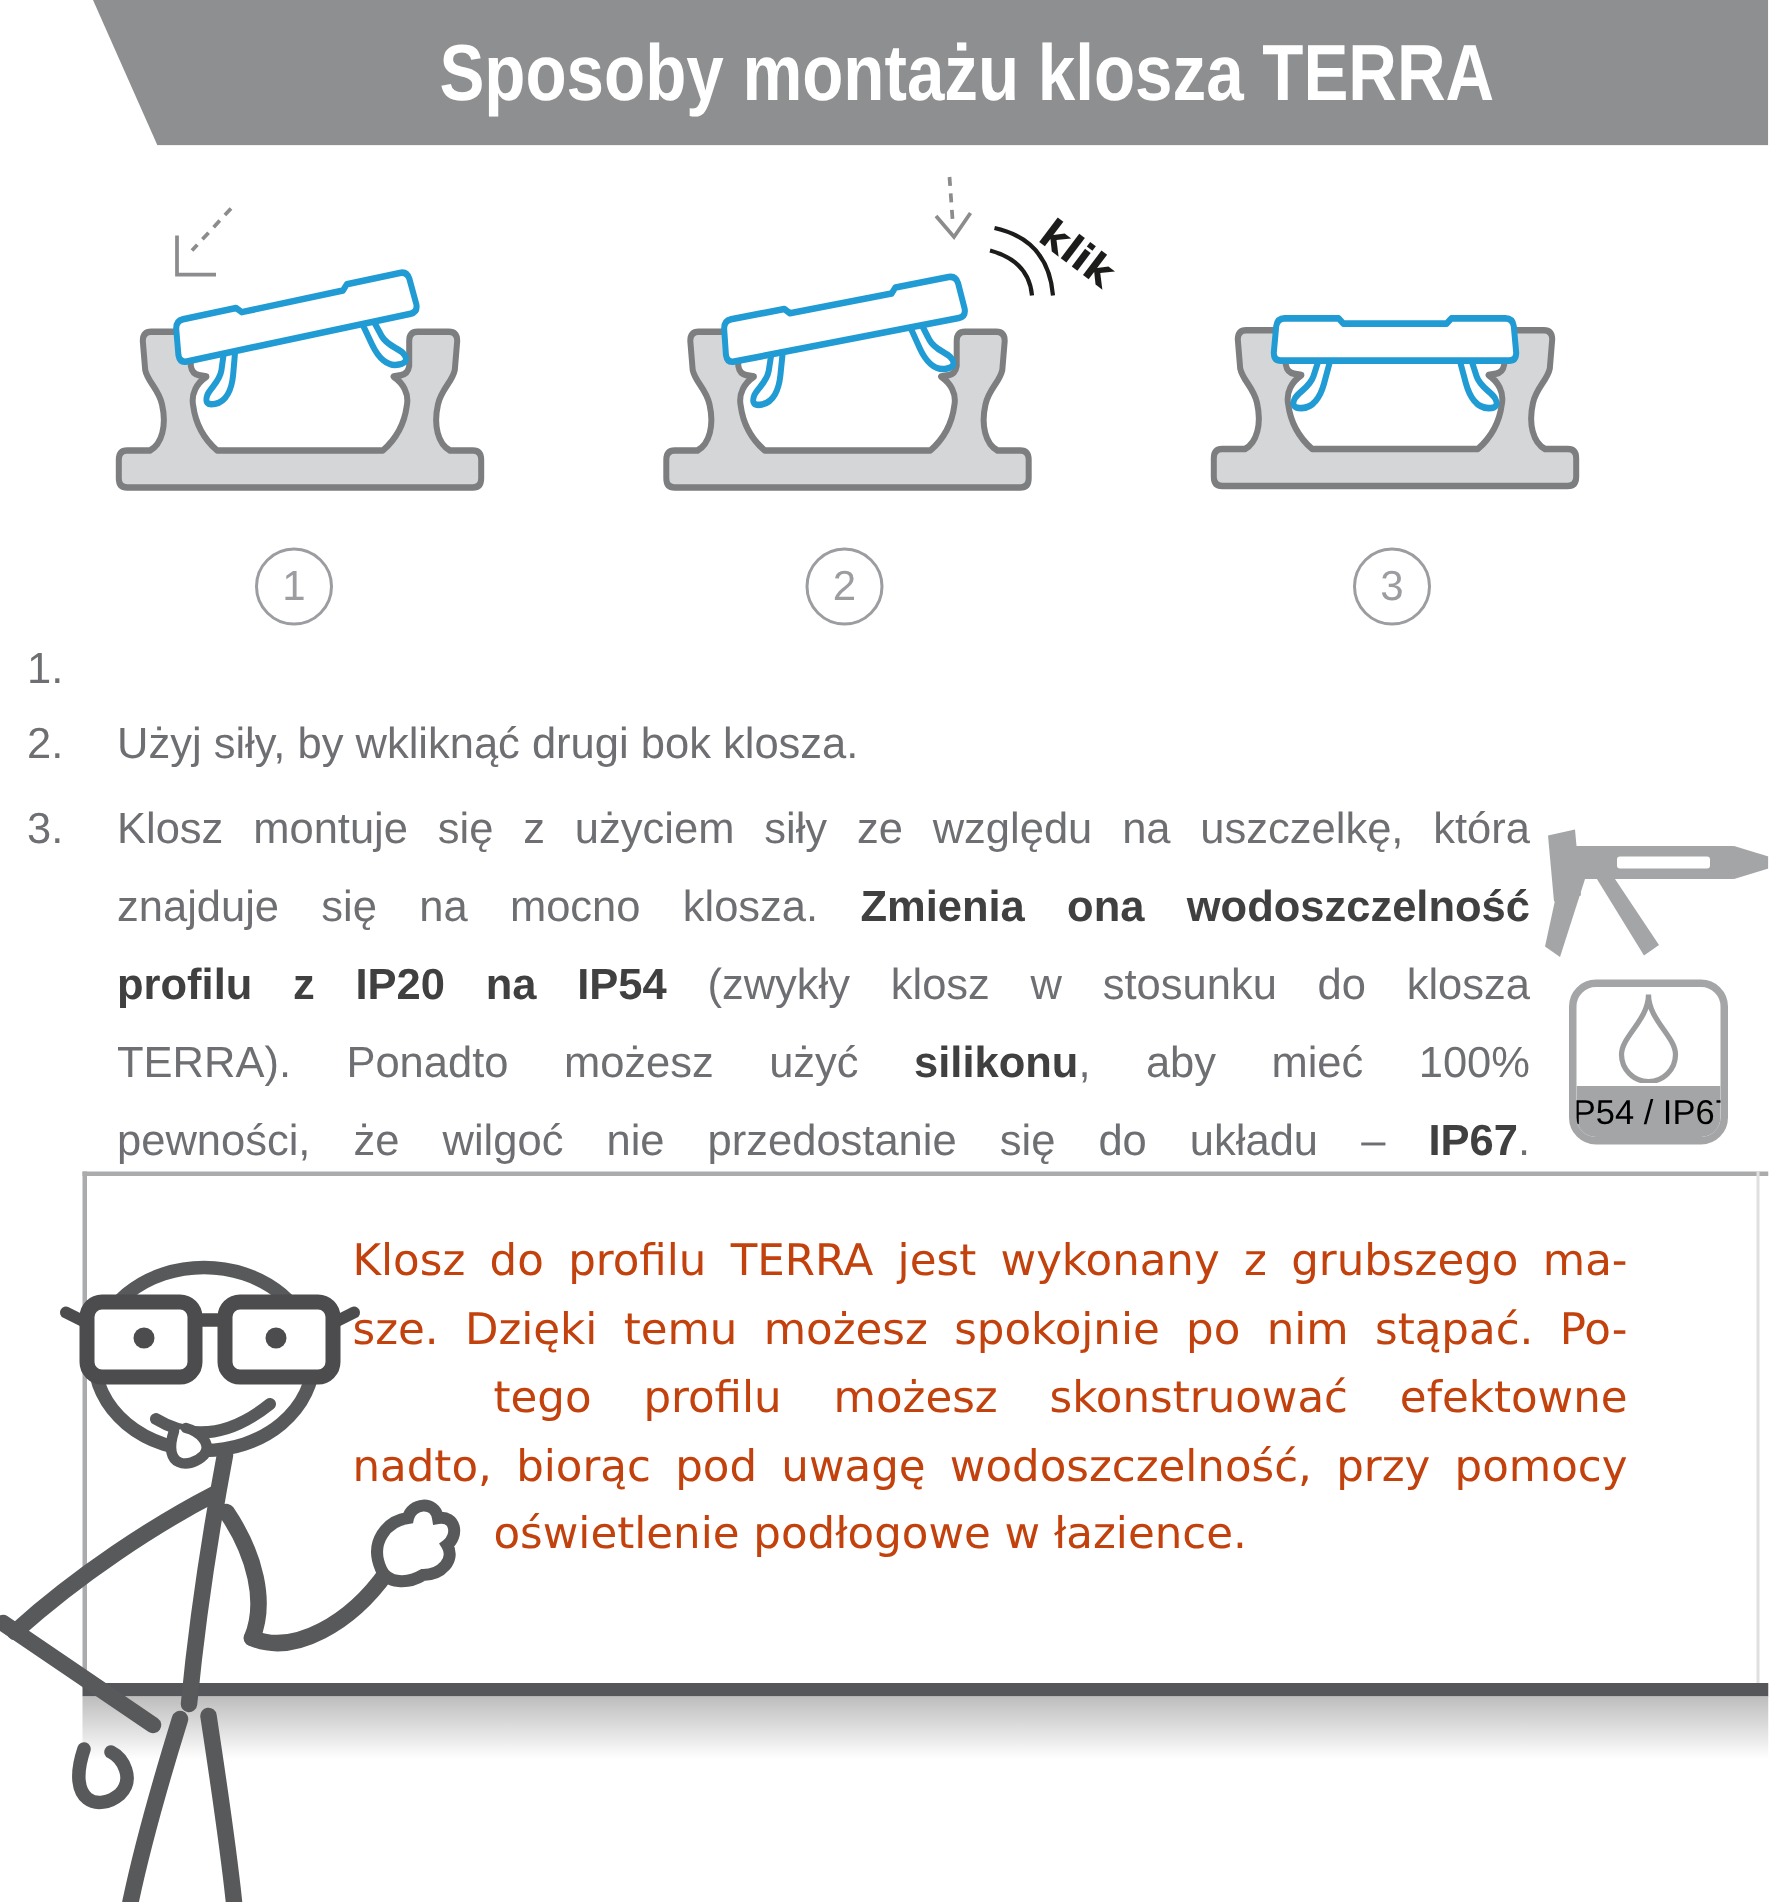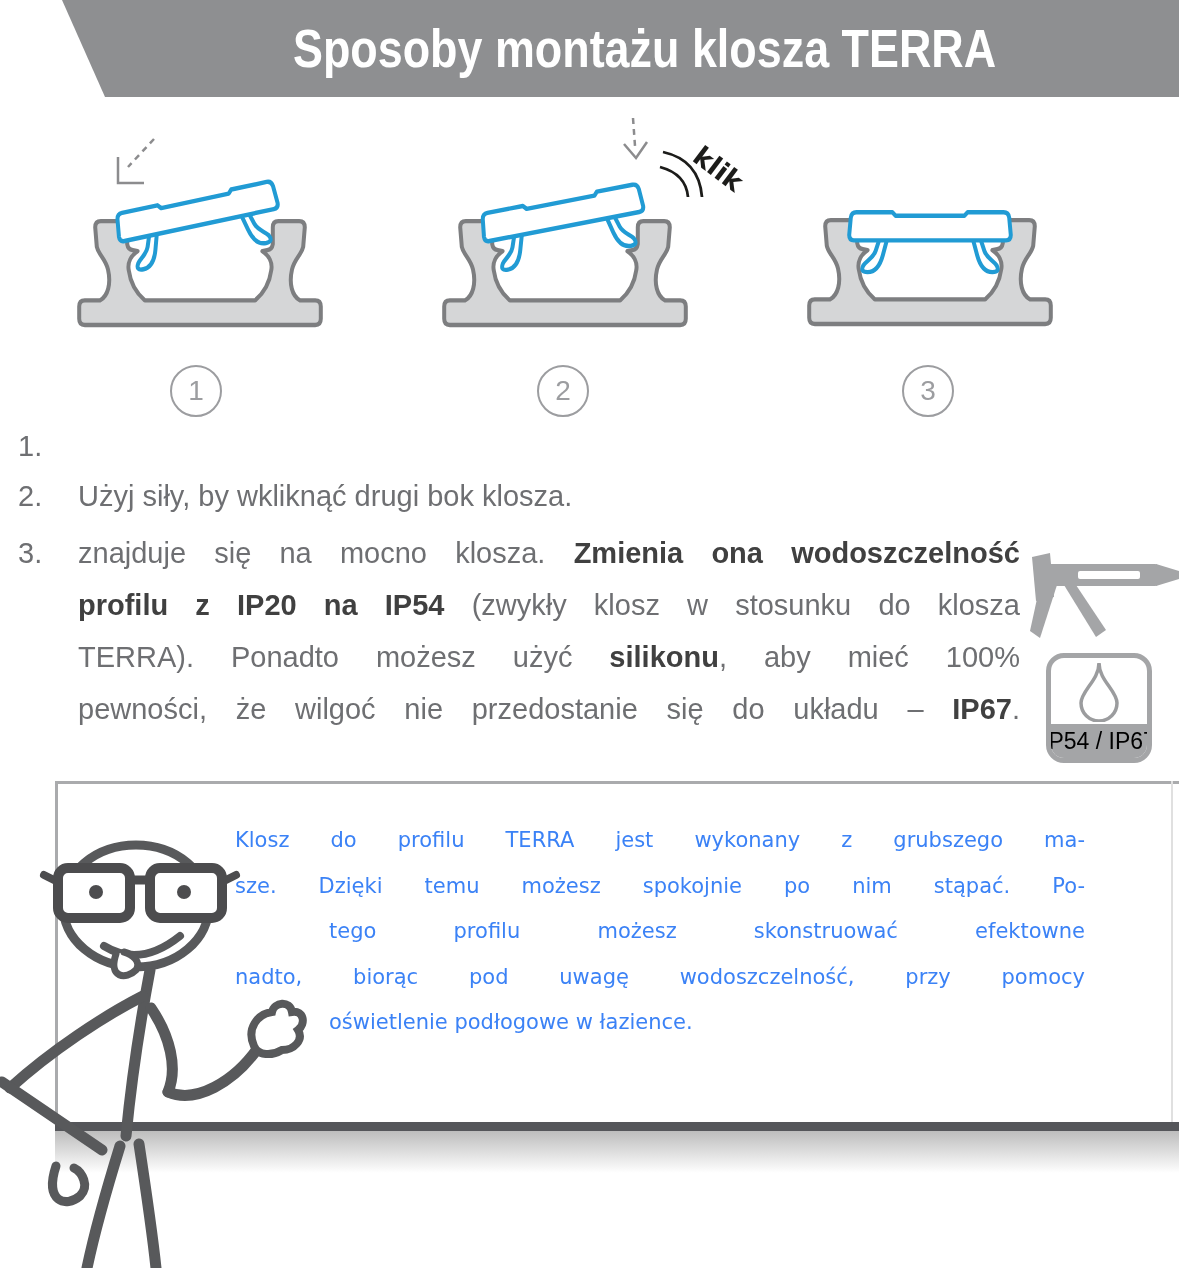--- a/index.html
+++ b/index.html
@@ -60,21 +60,21 @@
   .pl { position:absolute; background:#aaabad; }
   #pl-top    { left:55px; top:781px; width:1124px; height:3px; }
   #pl-left   { left:55px; top:781px; width:3px;  height:344px; }
   #pl-right  { left:1171px; top:781px; width:2px; height:344px; background:#e0e0e0; }
   #pl-floor  { left:55px; top:1122px; width:1124px; height:9px; background:#55565a; }
   #pl-shadow { left:55px; top:1131px; width:1124px; height:42px;
                background:linear-gradient(#bdbdbd,#ffffff); }
 
   .note { position:absolute; left:235px; top:818px; width:850px;
           font-family:cursive,"DejaVu Sans",sans-serif;
-          font-size:21px; color:#3b82f6; }
+          font-size:29px; color:#c2410c; }
   .nline { line-height:45.5px; white-space:nowrap; }
   .nline.j { text-align:justify; text-align-last:justify; }
   .nline span { white-space:normal; }
   .nline.ind { margin-left:94px; }
 
   #figure { position:absolute; left:0; top:830px; }
 
   svg text.klik { font-family:cursive,"DejaVu Sans",sans-serif;
                   font-size:27px; fill:#1c1c1a; font-weight:bold; }
 </style>
@@ -162,20 +162,21 @@
     <div class="row">
       <span class="num">1.</span>
     </div>
     <div class="row">
       <span class="num">2.</span>
       <span>Użyj siły, by wkliknąć drugi bok klosza.</span>
     </div>
     <div class="row para">
       <span class="num">3.</span>
       <div class="plines">
+        <div class="pline"><span>Klosz montuje się z użyciem siły ze względu na uszczelkę, która</span></div>
         <div class="pline"><span>znajduje się na mocno klosza. </span><span class="bold">Zmienia ona wodoszczelność</span></div>
         <div class="pline"><span class="bold">profilu z IP20 na IP54</span><span> (zwykły klosz w stosunku do klosza</span></div>
         <div class="pline"><span>TERRA). Ponadto możesz użyć </span><span class="bold">silikonu</span><span>, aby mieć 100%</span></div>
         <div class="pline"><span>pewności, że wilgoć nie przedostanie się do układu – </span><span class="bold">IP67</span><span>.</span></div>
       </div>
     </div>
   </div>
 
   <svg id="gun" width="149" height="95" viewBox="0 0 149 95">
     <g fill="#a4a5a7">

